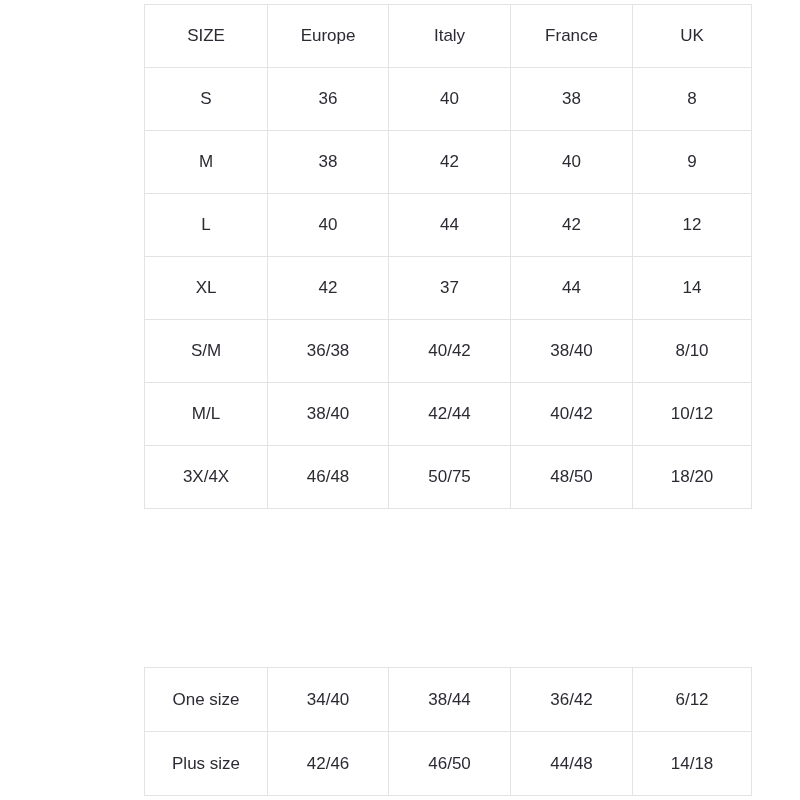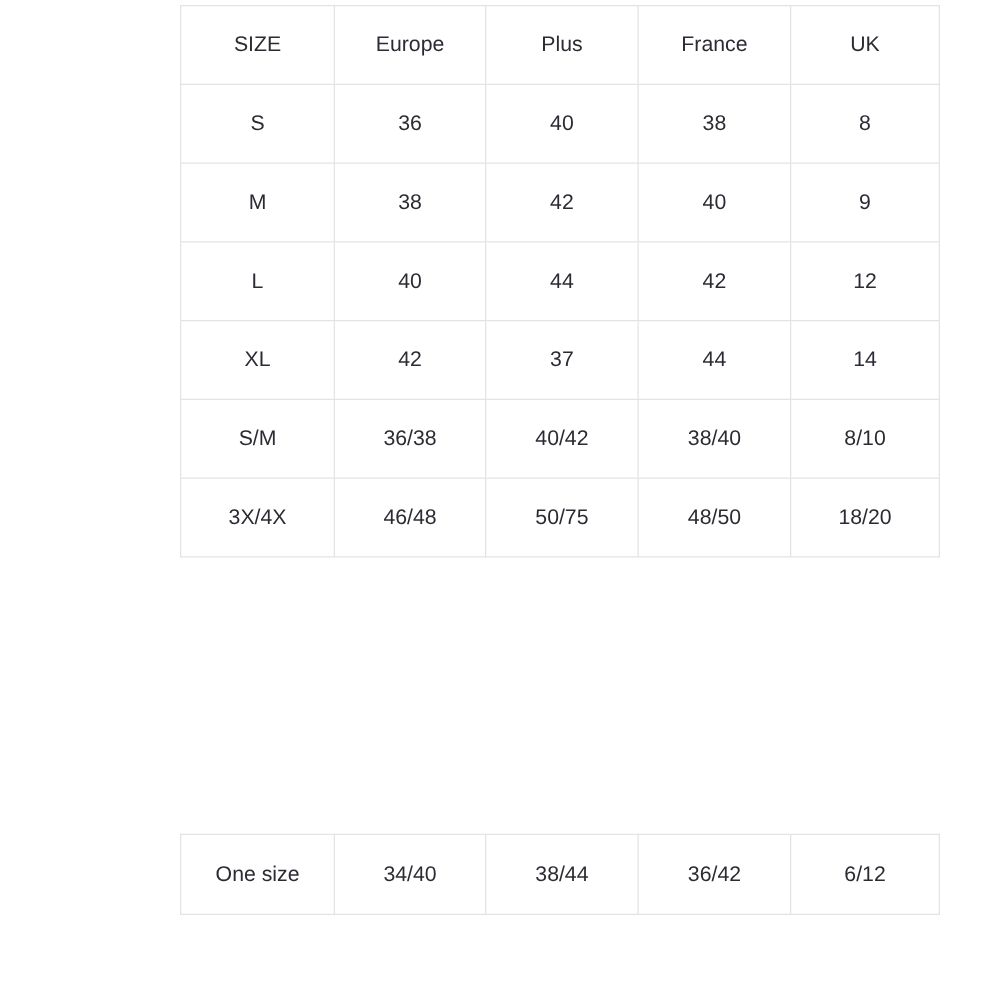--- a/index.html
+++ b/index.html
@@ -77,21 +77,21 @@
         <col class="c0">
           <col class="c1">
           <col class="c2">
           <col class="c3">
           <col class="c4">
       </colgroup>
       <thead>
         <tr>
           <th class="hdr-cell">SIZE</th>
           <th class="hdr-cell">Europe</th>
-          <th class="hdr-cell">Plus</th>
+          <th class="hdr-cell">Italy</th>
           <th class="hdr-cell">France</th>
           <th class="hdr-cell">UK</th>
         </tr>
       </thead>
       <tbody>
         <tr>
           <td class="row-label">S</td>
           <td class="val-cell">36</td>
           <td class="val-cell">40</td>
           <td class="val-cell">38</td>
@@ -119,20 +119,27 @@
           <td class="val-cell">14</td>
         </tr>
         <tr>
           <td class="row-label">S/M</td>
           <td class="val-cell">36/38</td>
           <td class="val-cell">40/42</td>
           <td class="val-cell">38/40</td>
           <td class="val-cell">8/10</td>
         </tr>
         <tr>
+          <td class="row-label">M/L</td>
+          <td class="val-cell">38/40</td>
+          <td class="val-cell">42/44</td>
+          <td class="val-cell">40/42</td>
+          <td class="val-cell">10/12</td>
+        </tr>
+        <tr>
           <td class="row-label">3X/4X</td>
           <td class="val-cell">46/48</td>
           <td class="val-cell">50/75</td>
           <td class="val-cell">48/50</td>
           <td class="val-cell">18/20</td>
         </tr>
       </tbody>
     </table>
   </div>
 
@@ -146,17 +153,24 @@
           <col class="c4">
       </colgroup>
       <tbody>
         <tr>
           <td class="row-label">One size</td>
           <td class="val-cell">34/40</td>
           <td class="val-cell">38/44</td>
           <td class="val-cell">36/42</td>
           <td class="val-cell">6/12</td>
         </tr>
+        <tr>
+          <td class="row-label">Plus size</td>
+          <td class="val-cell">42/46</td>
+          <td class="val-cell">46/50</td>
+          <td class="val-cell">44/48</td>
+          <td class="val-cell">14/18</td>
+        </tr>
       </tbody>
     </table>
   </div>
 
 </div>
 
 </body></html>

